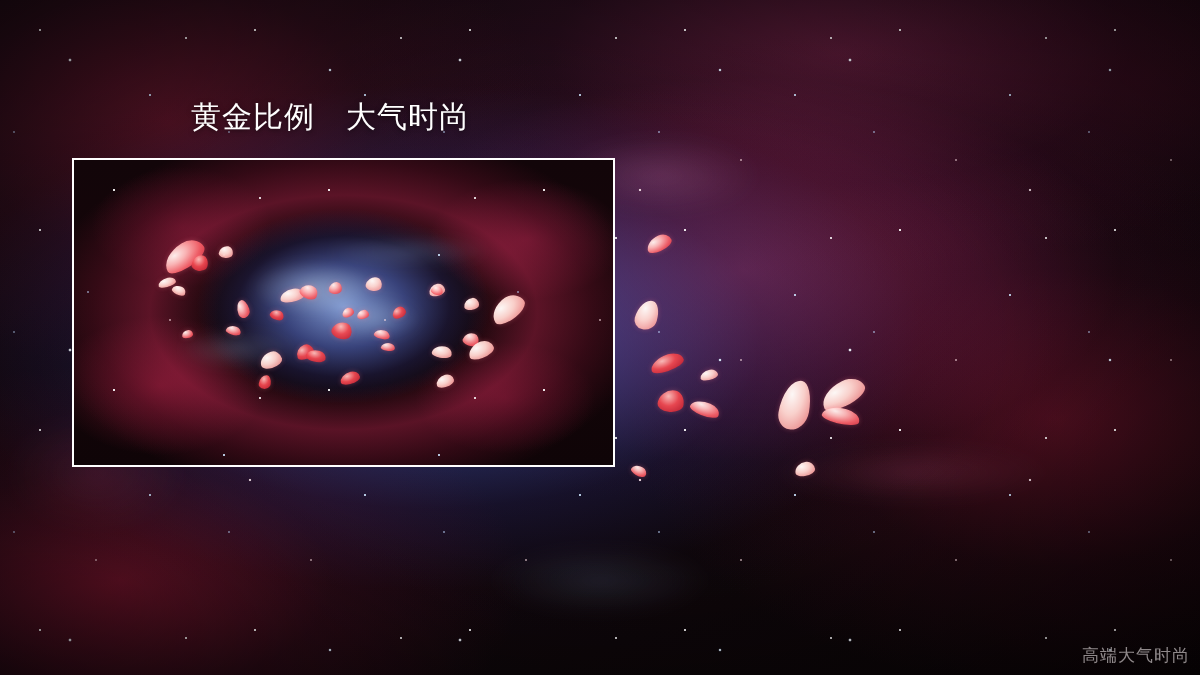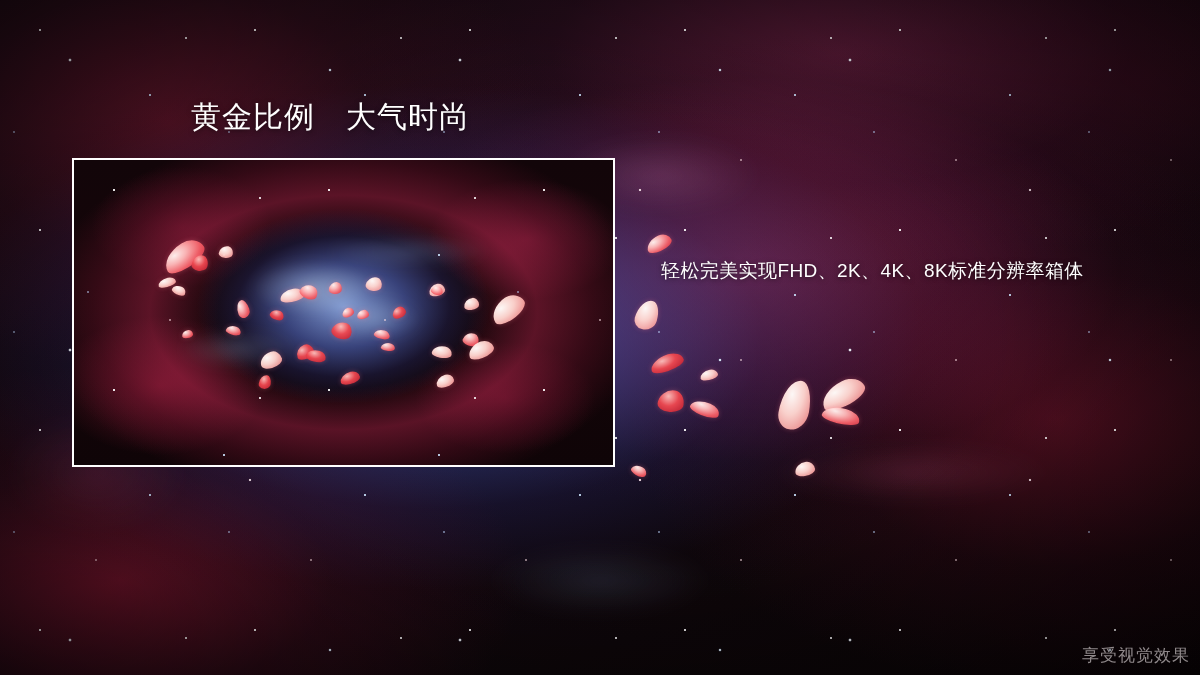--- a/index.html
+++ b/index.html
@@ -282,18 +282,17 @@
     <div class="petal" style="left:389px;top:173px;width:16px;height:13px;transform:rotate(18deg);"></div>
     <div class="petal pale" style="left:394px;top:182px;width:26px;height:16px;transform:rotate(-20deg);"></div>
     <div class="petal pale" style="left:416px;top:138px;width:36px;height:22px;transform:rotate(-34deg);"></div>
     <div class="petal pale" style="left:358px;top:186px;width:20px;height:12px;transform:rotate(10deg);"></div>
     <div class="petal pale" style="left:362px;top:215px;width:18px;height:12px;transform:rotate(-16deg);"></div>
   </div>
 
   <div id="title">黄金比例　大气时尚</div>
 
   <div id="body-text">
-    <div class="line">轻松完美实现FHD、2K、4K、8K标准分辨率箱体</div>
   </div>
 
-  <div id="watermark">享受视觉效果</div>
+  <div id="watermark">高端大气时尚</div>
 
 </div>
 
 </body></html>

